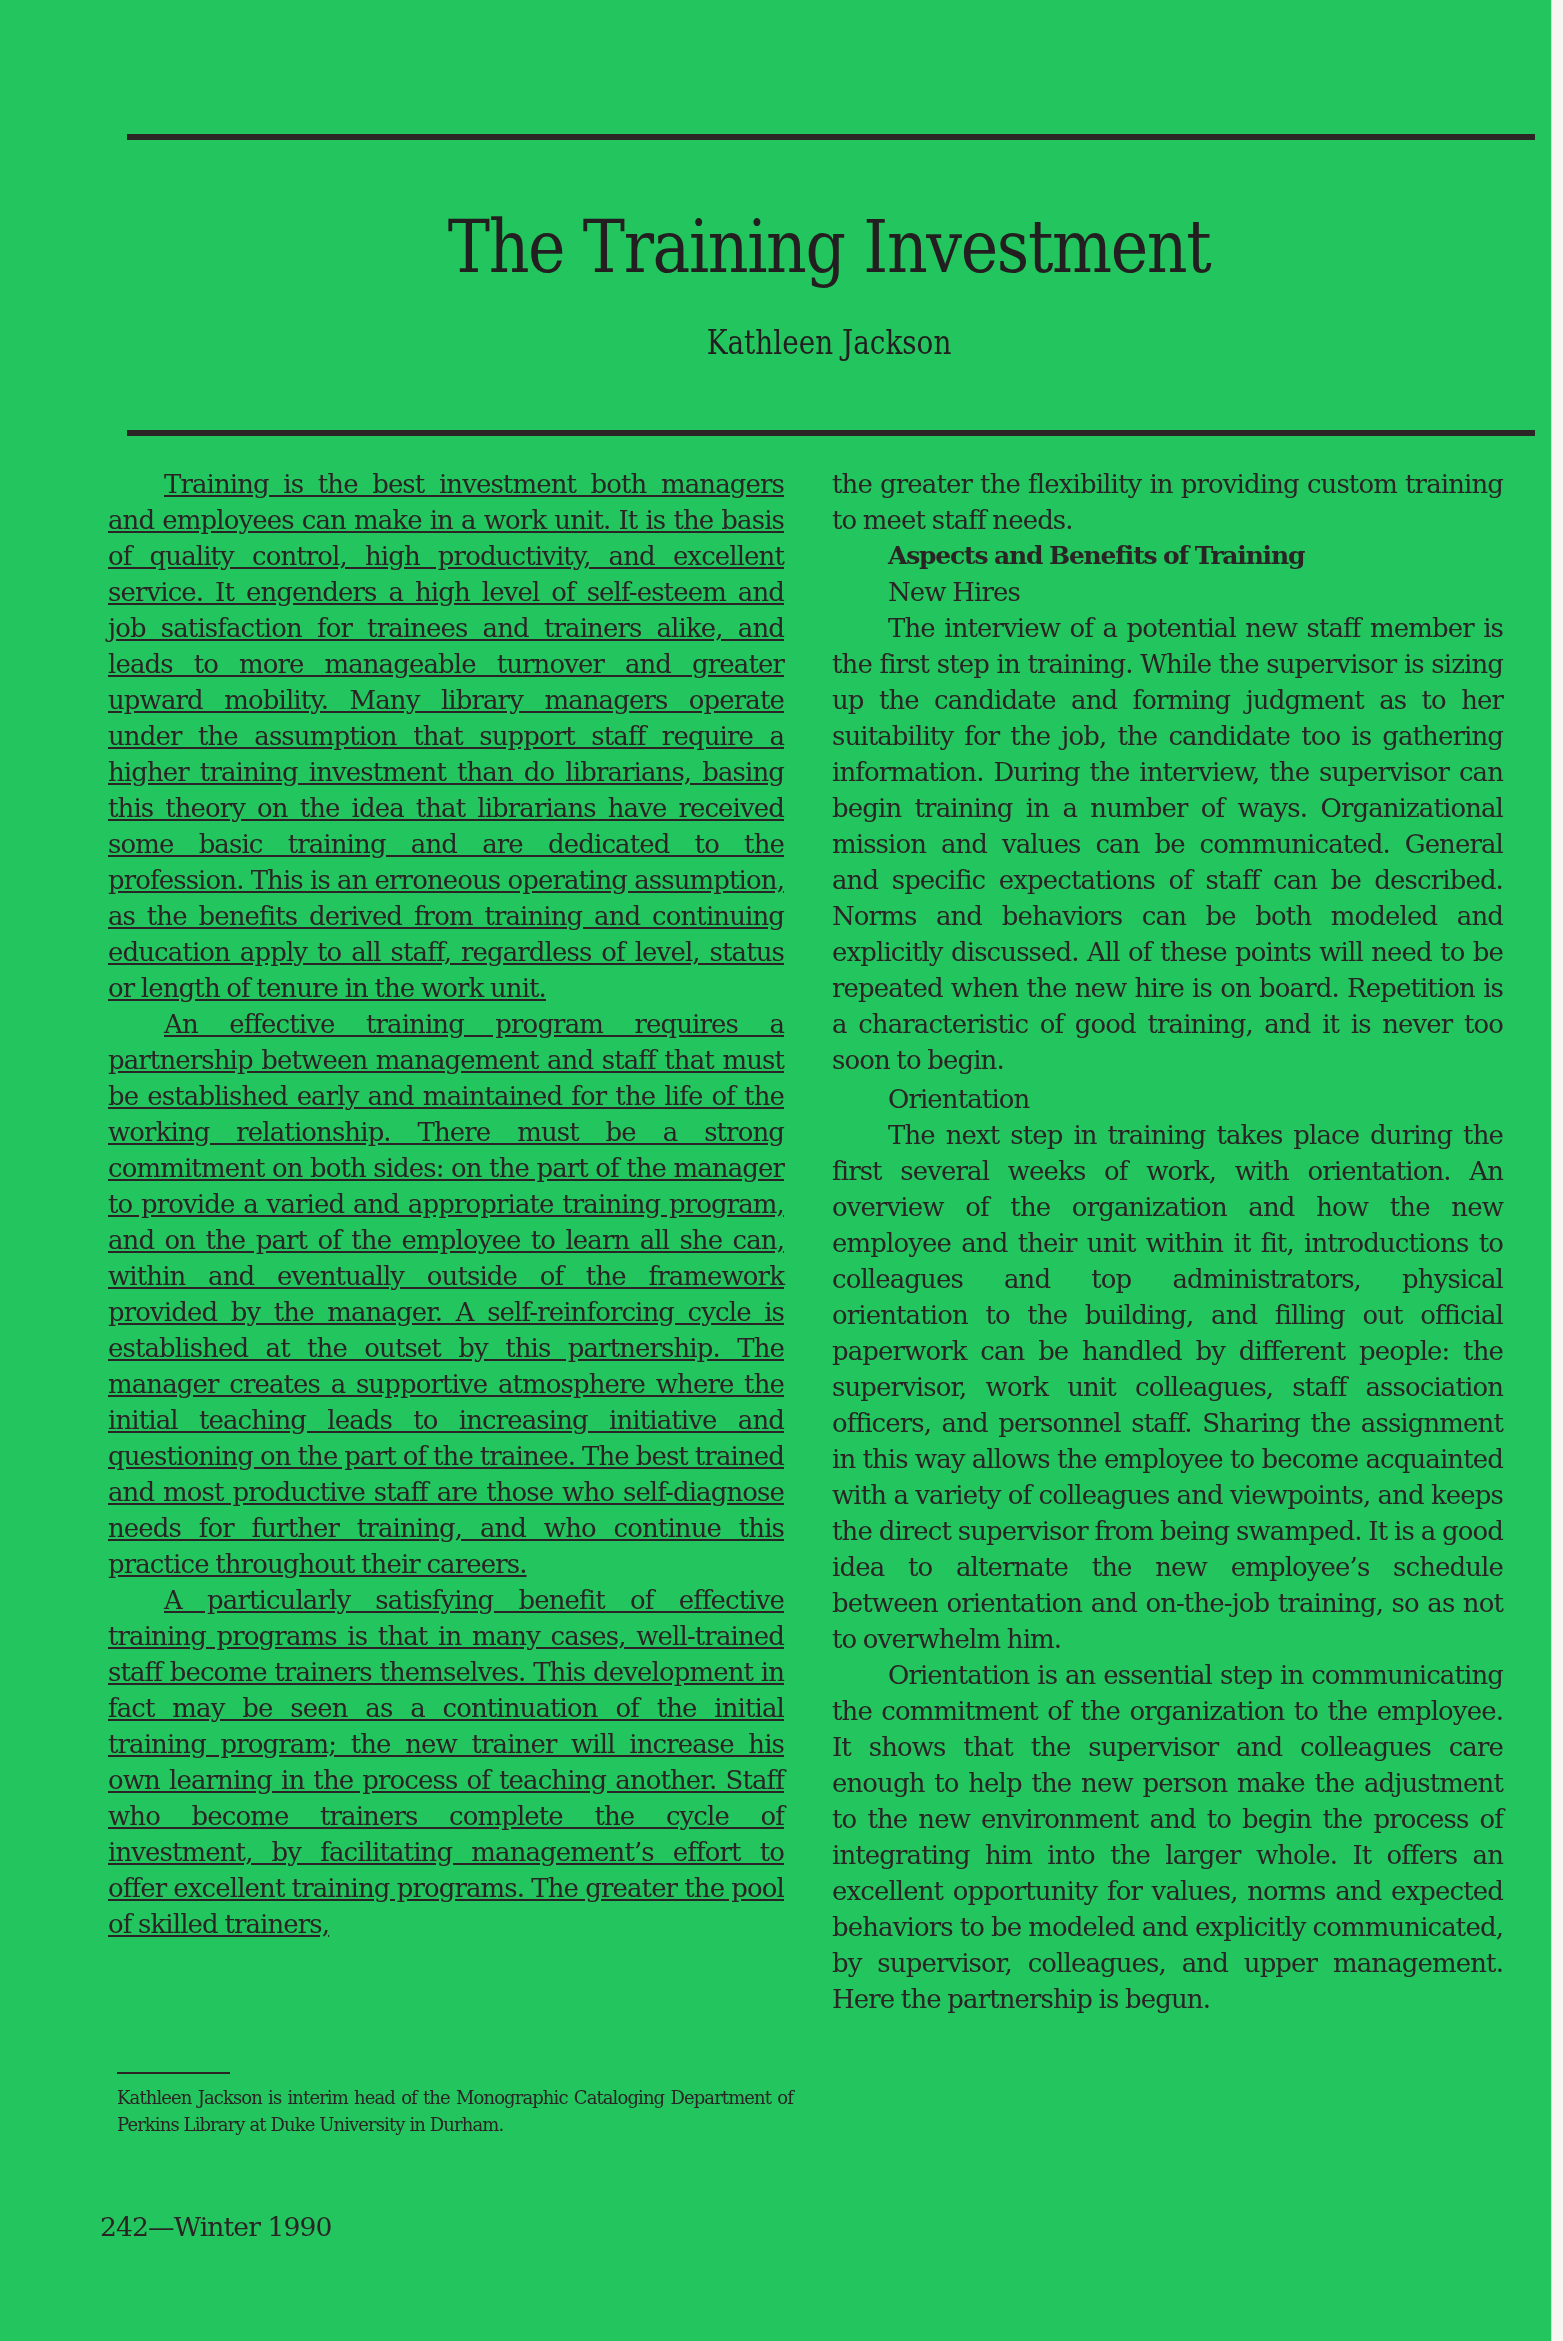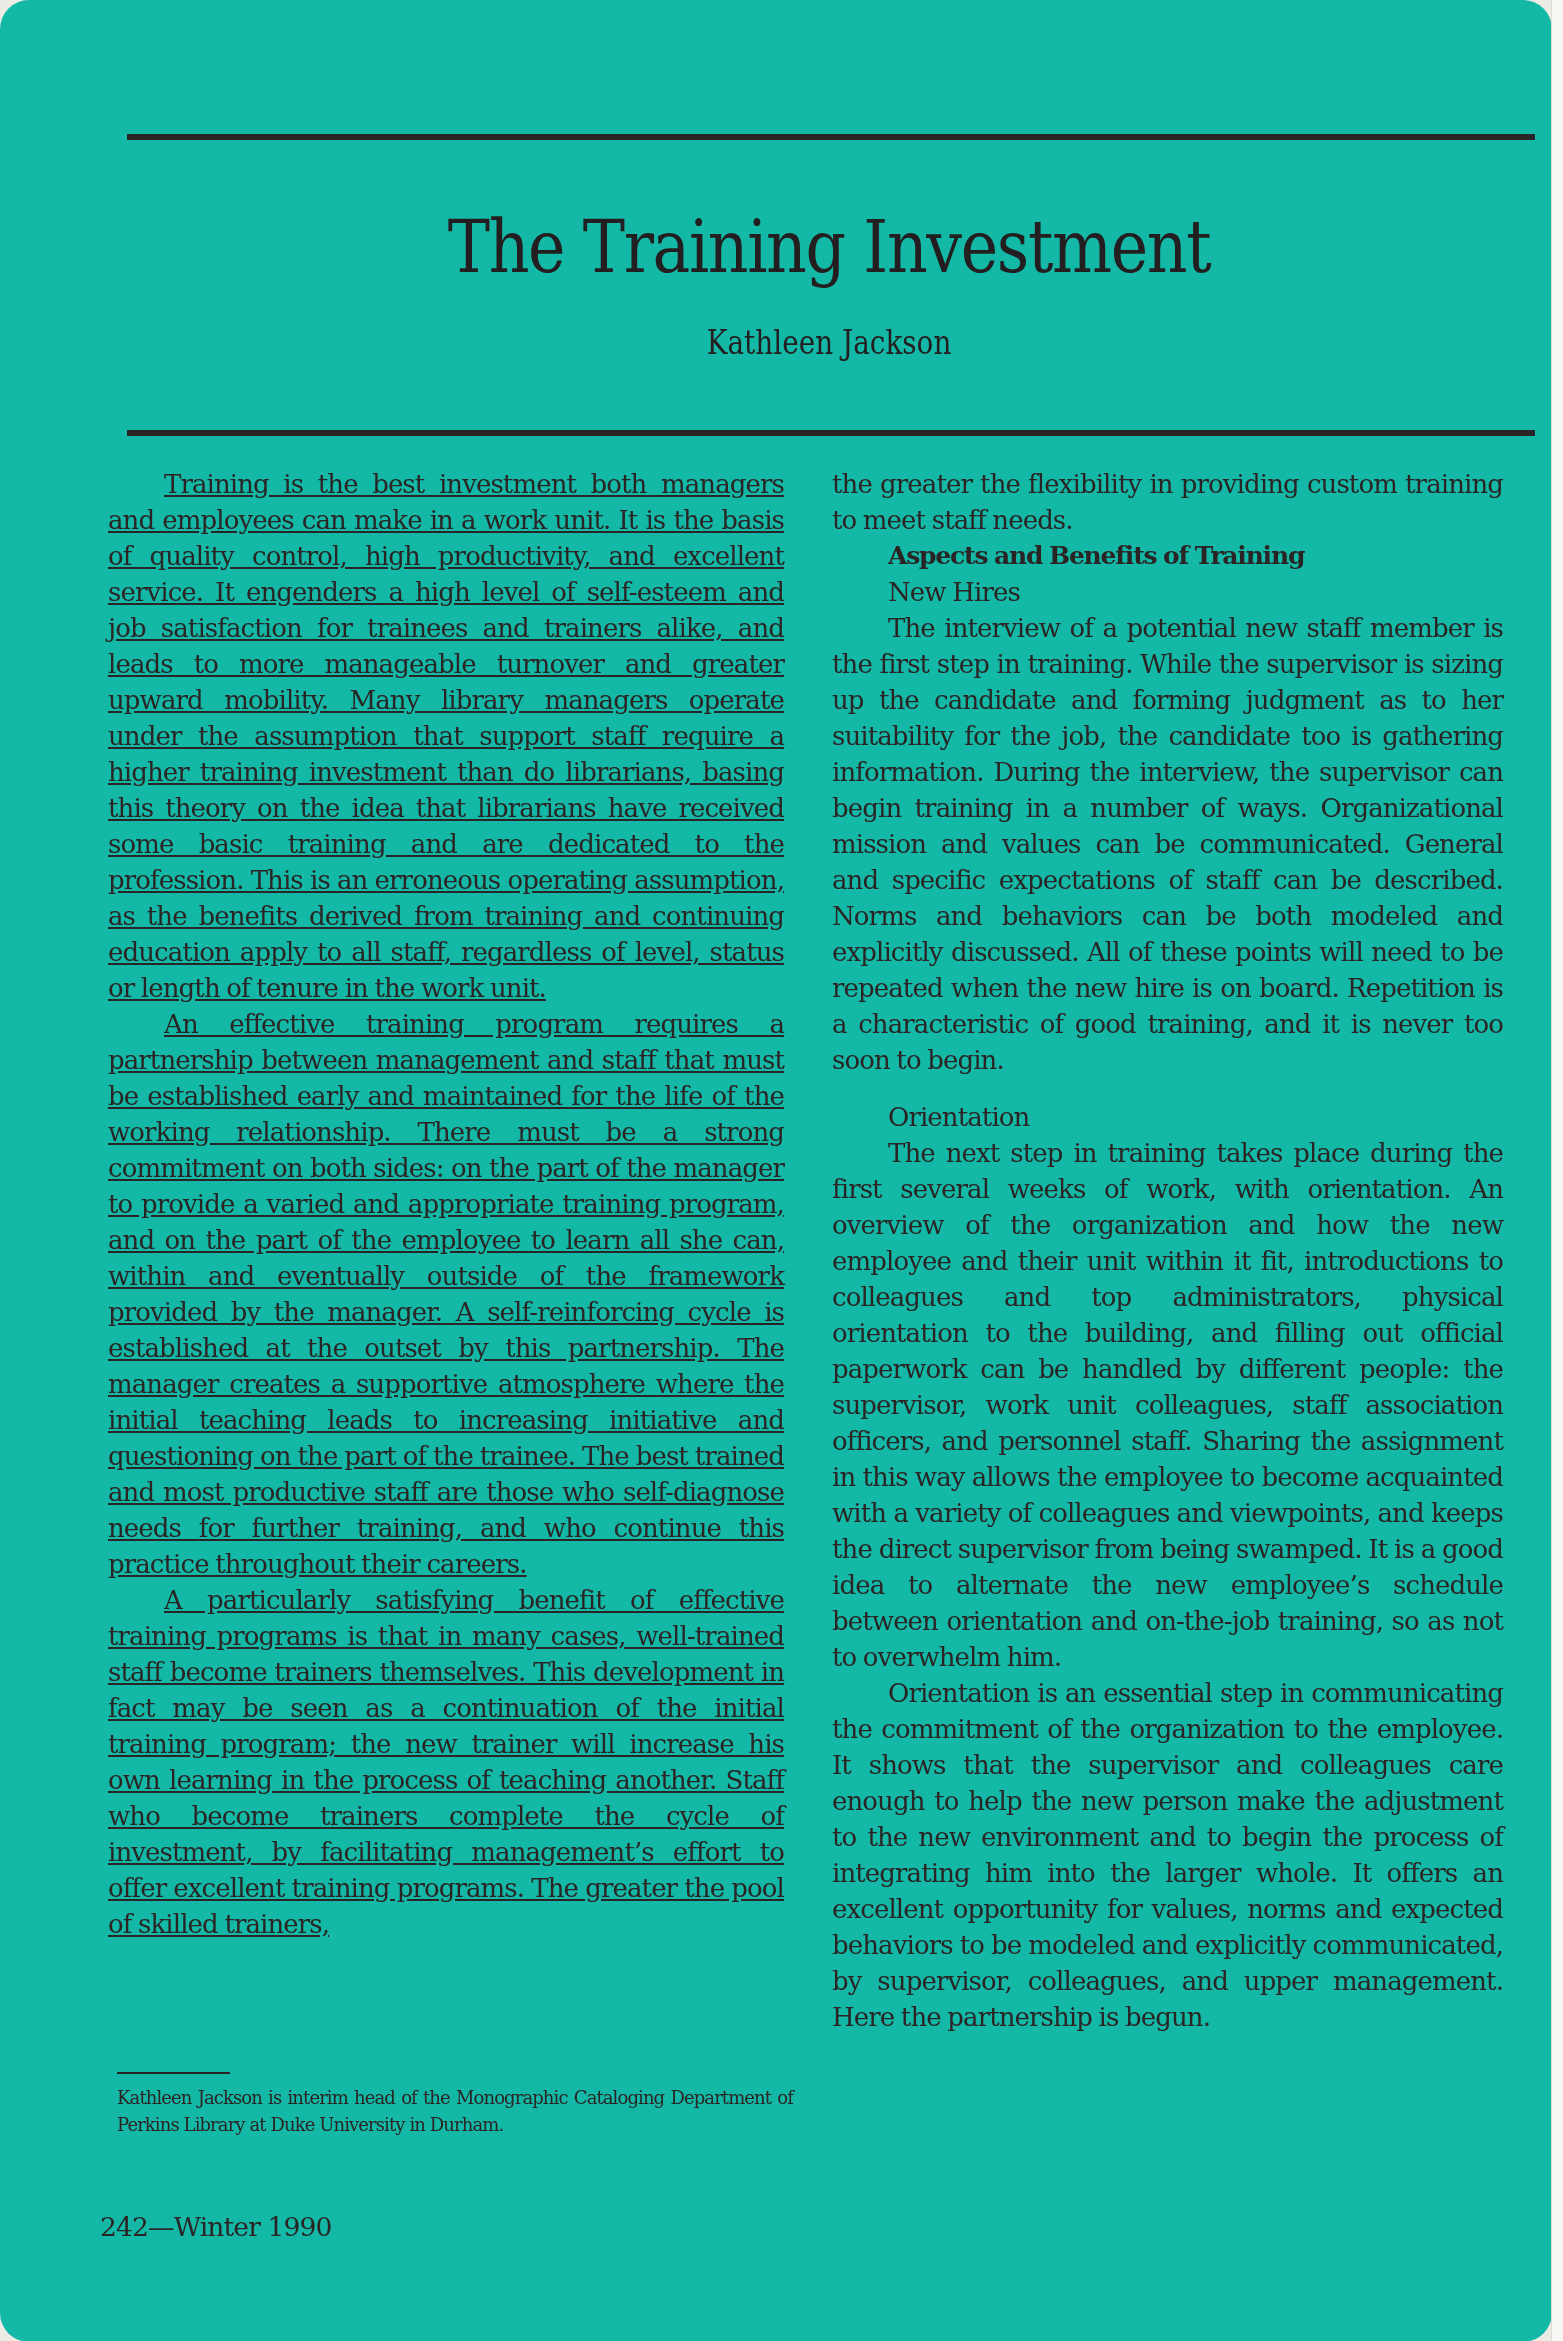--- a/index.html
+++ b/index.html
@@ -13,22 +13,21 @@
       position: relative;
       overflow: hidden;
       font-family: "DejaVu Serif", "Liberation Serif", serif;
       color: #2a2424;
     }
     .page {
       position: absolute;
       left: 0; top: 0;
       width: 1552px;
       height: 2342px;
-      background: #14b8a6;
-      border-radius: 29px;
+      background: #22c55e;
     }
     .page-edge {
       position: absolute;
       right: 0; top: 0;
       width: 11.7px;
       height: 2342px;
       background: #f7f6f3;
       border-left: 0.8px solid #dedcd6;
     }
     .rule {
@@ -100,21 +99,21 @@
       font-size: 25px;
       letter-spacing: -1.2px;
       text-indent: 0;
       line-height: 36px;
     }
     .subheading {
       margin: 15.6px 0 0 0;
       text-indent: 0;
       line-height: 36px;
     }
-    .subheading.second { margin-top: 21px; }
+    .subheading.second { margin-top: 3px; }
 
     .footnote-rule {
       position: absolute;
       left: 117px;
       top: 2072px;
       width: 113px;
       height: 1.6px;
       background: #2c2526;
     }
     .footnote {

